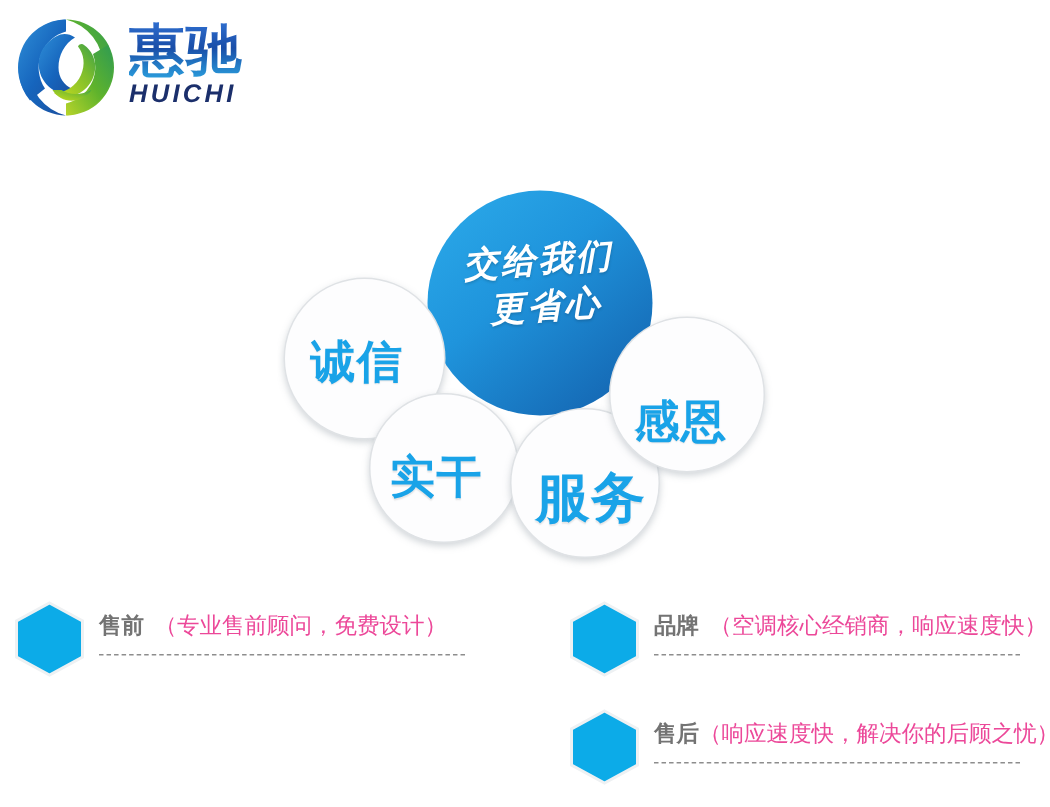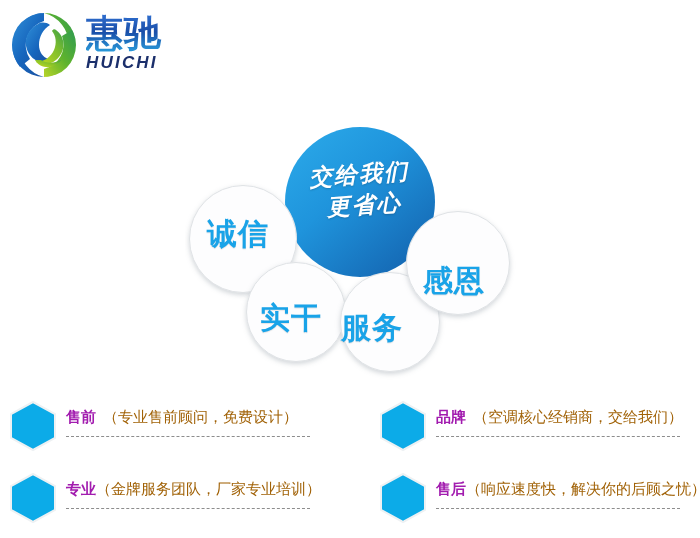--- a/index.html
+++ b/index.html
@@ -33,23 +33,23 @@
   #diagram{position:absolute;left:185px;top:120px;width:350px;height:265px;}
   #diagram svg{display:block;}
 
   .ring-label{
     position:absolute;
     font-family:"DejaVu Sans","Liberation Sans",sans-serif;
     font-weight:bold;color:#19a3e8;
     white-space:nowrap;
     text-shadow:0 1px 1px rgba(0,0,0,0.10);
   }
-  #lbl-chengxin{left:22px;top:94px;font-size:30px;letter-spacing:1px;}
+  #lbl-chengxin{left:22px;top:101px;font-size:30px;letter-spacing:1px;}
   #lbl-shigan  {left:75px;top:178px;font-size:30px;letter-spacing:1px;text-align:right;}
-  #lbl-fuwu    {left:156px;top:188px;font-size:30px;letter-spacing:1px;}
+  #lbl-fuwu    {left:172px;top:188px;font-size:36px;letter-spacing:1px;}
   #lbl-ganen   {left:238px;top:141px;font-size:30px;letter-spacing:1px;}
 
   #center-text{
     position:absolute;left:105px;top:38px;width:140px;
     text-align:center;color:#ffffff;
     font-family:"DejaVu Serif","Liberation Serif",serif;
     font-style:italic;font-weight:bold;
     font-size:23px;line-height:31px;
     letter-spacing:2px;
     text-shadow:0 1px 2px rgba(0,0,0,0.18);
@@ -65,25 +65,25 @@
   .feat-r0{top:4px;}
   .feat-r1{top:76px;}
 
   .hexbox{position:absolute;left:0;top:0;width:50px;height:52px;}
   .hexbox svg{display:block;}
 
   .feat-body{position:absolute;left:58px;top:0;width:268px;}
   .feat-line{white-space:nowrap;height:34px;line-height:34px;}
   .feat-title{
     font-family:Liberation Sans, sans-serif;
-    font-size:15px;font-weight:bold;color:#a21caf;
+    font-size:15px;font-weight:bold;color:#737373;
   }
   .feat-desc{
     font-family:"DejaVu Sans","Liberation Sans",sans-serif;
-    font-size:15px;color:#a16207;
+    font-size:15px;color:#ec4899;
   }
   .feat-gap{padding-left:7px;}
   .feat-rule{
     margin-top:2px;height:0;width:244px;
     border-top:1px dashed #8d8d8d;
   }
 </style>
 </head>
 <body>
 
@@ -186,39 +186,26 @@
   </div>
 
   <div class="feat feat-c1 feat-r0">
     <div class="hexbox">
       <svg width="50" height="52" viewBox="0 0 50 52" xmlns="http://www.w3.org/2000/svg" aria-hidden="true">
         <polygon points="25,2 47,14 47,38 25,50 3,38 3,14" fill="#0cabe8" stroke="#eef1f3" stroke-width="2"></polygon>
       </svg>
     </div>
     <div class="feat-body">
       <div class="feat-line">
-        <span class="feat-title">品牌</span><span class="feat-desc feat-gap">（空调核心经销商，交给我们）</span>
+        <span class="feat-title">品牌</span><span class="feat-desc feat-gap">（空调核心经销商，响应速度快）</span>
       </div>
       <div class="feat-rule"></div>
     </div>
   </div>
 
-  <div class="feat feat-c0 feat-r1">
-    <div class="hexbox">
-      <svg width="50" height="52" viewBox="0 0 50 52" xmlns="http://www.w3.org/2000/svg" aria-hidden="true">
-        <polygon points="25,2 47,14 47,38 25,50 3,38 3,14" fill="#0cabe8" stroke="#eef1f3" stroke-width="2"></polygon>
-      </svg>
-    </div>
-    <div class="feat-body">
-      <div class="feat-line">
-        <span class="feat-title">专业</span><span class="feat-desc">（金牌服务团队，厂家专业培训）</span>
-      </div>
-      <div class="feat-rule"></div>
-    </div>
-  </div>
 
   <div class="feat feat-c1 feat-r1">
     <div class="hexbox">
       <svg width="50" height="52" viewBox="0 0 50 52" xmlns="http://www.w3.org/2000/svg" aria-hidden="true">
         <polygon points="25,2 47,14 47,38 25,50 3,38 3,14" fill="#0cabe8" stroke="#eef1f3" stroke-width="2"></polygon>
       </svg>
     </div>
     <div class="feat-body">
       <div class="feat-line">
         <span class="feat-title">售后</span><span class="feat-desc">（响应速度快，解决你的后顾之忧）</span>

